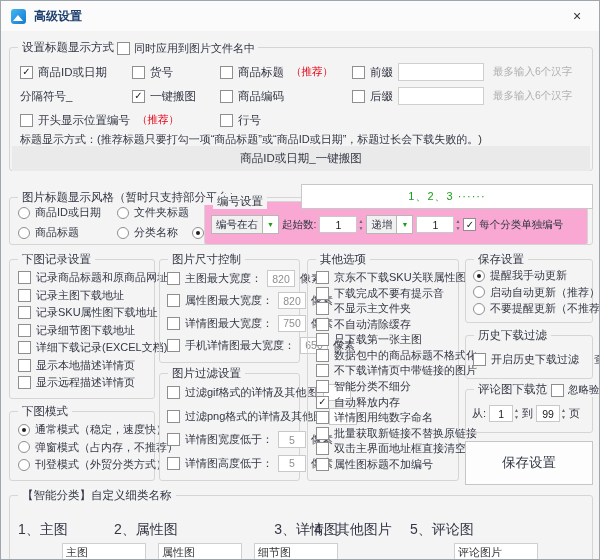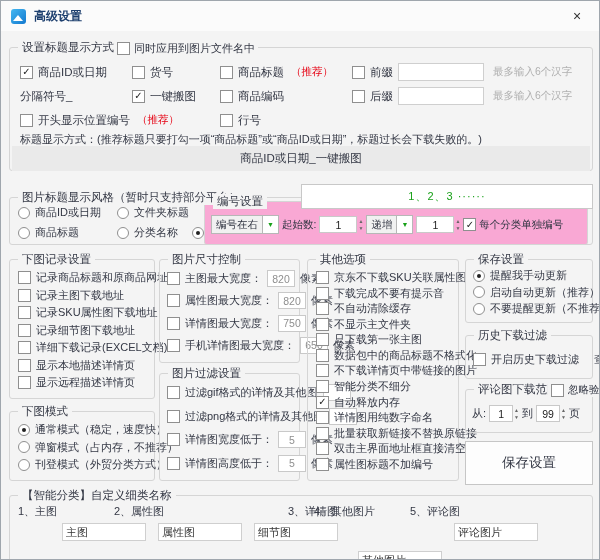--- a/index.html
+++ b/index.html
@@ -34,21 +34,21 @@
   #title-grid{position:absolute;left:10px;top:12px;width:568px;display:grid;grid-template-columns:112px 88px 132px auto;grid-auto-rows:24px;align-items:center;}
   .gcell{display:flex;align-items:center;gap:5px;white-space:nowrap;overflow:visible;}
   .gcell .lbl{font-size:11.5px;}
   .note{position:absolute;left:10px;top:84px;font-size:11px;color:#333744;white-space:nowrap;}
   .strip{position:absolute;left:2px;top:98px;width:578px;height:25px;background:#eaeaea;display:flex;align-items:center;justify-content:center;font-size:11.5px;color:#333744;}
   .previewbox{position:absolute;left:300px;top:183px;width:292px;height:25px;background:#fff;border:1px solid #c8c8c8;display:flex;align-items:center;justify-content:center;font-size:11px;color:#18a018;letter-spacing:1px;z-index:6;}
   .hdr-check{position:absolute;display:flex;align-items:center;gap:4px;background:#f4f4f4;padding:0 3px;z-index:3;white-space:nowrap;}
   .link{font-size:11px;color:#333744;margin-left:10px;cursor:pointer;}
   .savebtn{position:absolute;left:464px;top:440px;width:128px;height:44px;background:#fdfdfd;border:1px solid #c6c6c6;display:flex;align-items:center;justify-content:center;font-size:13.5px;color:#333744;cursor:pointer;}
   .scol{position:absolute;display:flex;flex-direction:column;gap:4px;}
-  .scol .slabel{font-size:11px;color:#333744;}
+  .scol .slabel{font-size:14px;color:#333744;margin-top:17px;}
   .scol input{width:84px;margin-left:44px;}
 </style>
 </head>
 <body>
 
 <div class="dialog">
 
   <div class="titlebar">
     <span class="app-icon"></span>
     <span class="wtitle">高级设置</span>
@@ -291,25 +291,25 @@
         <div class="row">
           <span class="cb"></span>
           <span class="lbl">京东不下载SKU关联属性图</span>
         </div>
         <div class="row">
           <span class="cb"></span>
           <span class="lbl">下载完成不要有提示音</span>
         </div>
         <div class="row">
           <span class="cb"></span>
+          <span class="lbl">不显示主文件夹</span>
+        </div>
+        <div class="row">
+          <span class="cb"></span>
           <span class="lbl">不自动清除缓存</span>
-        </div>
-        <div class="row">
-          <span class="cb"></span>
-          <span class="lbl">不显示主文件夹</span>
         </div>
         <div class="row">
           <span class="cb"></span>
           <span class="lbl">只下载第一张主图</span>
         </div>
         <div class="row">
           <span class="cb"></span>
           <span class="lbl">数据包中的商品标题不格式化</span>
         </div>
         <div class="row">

